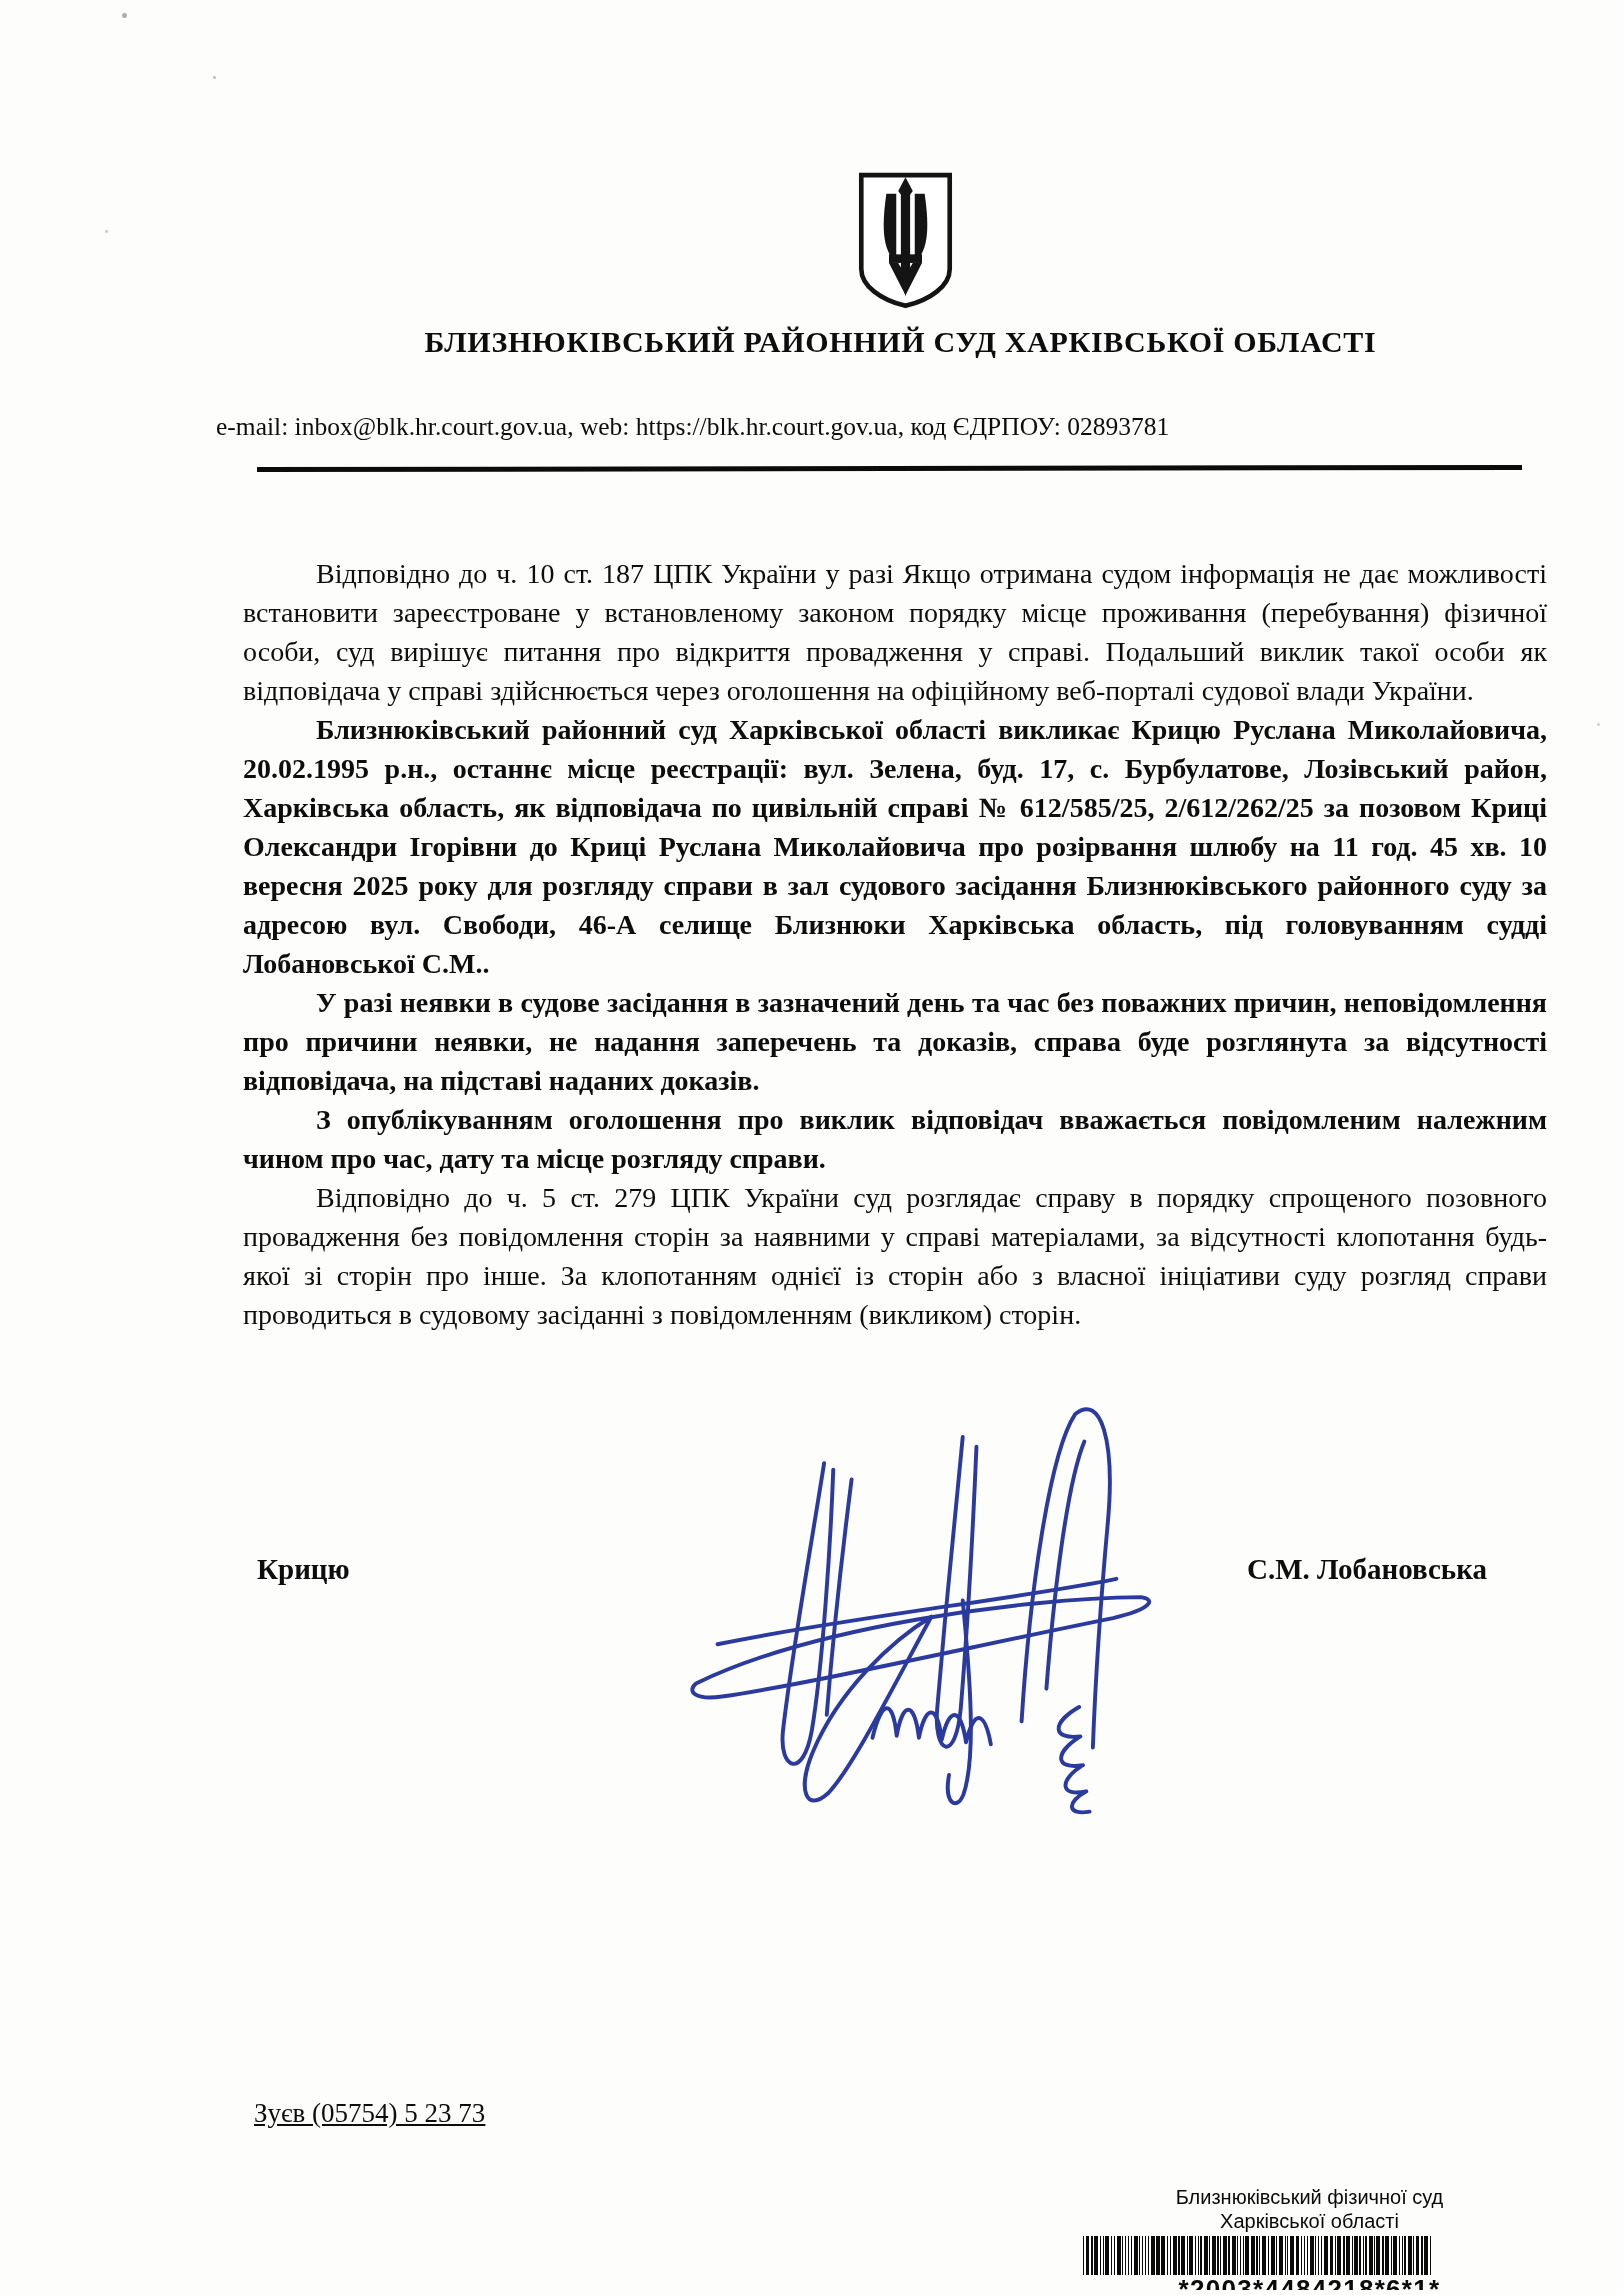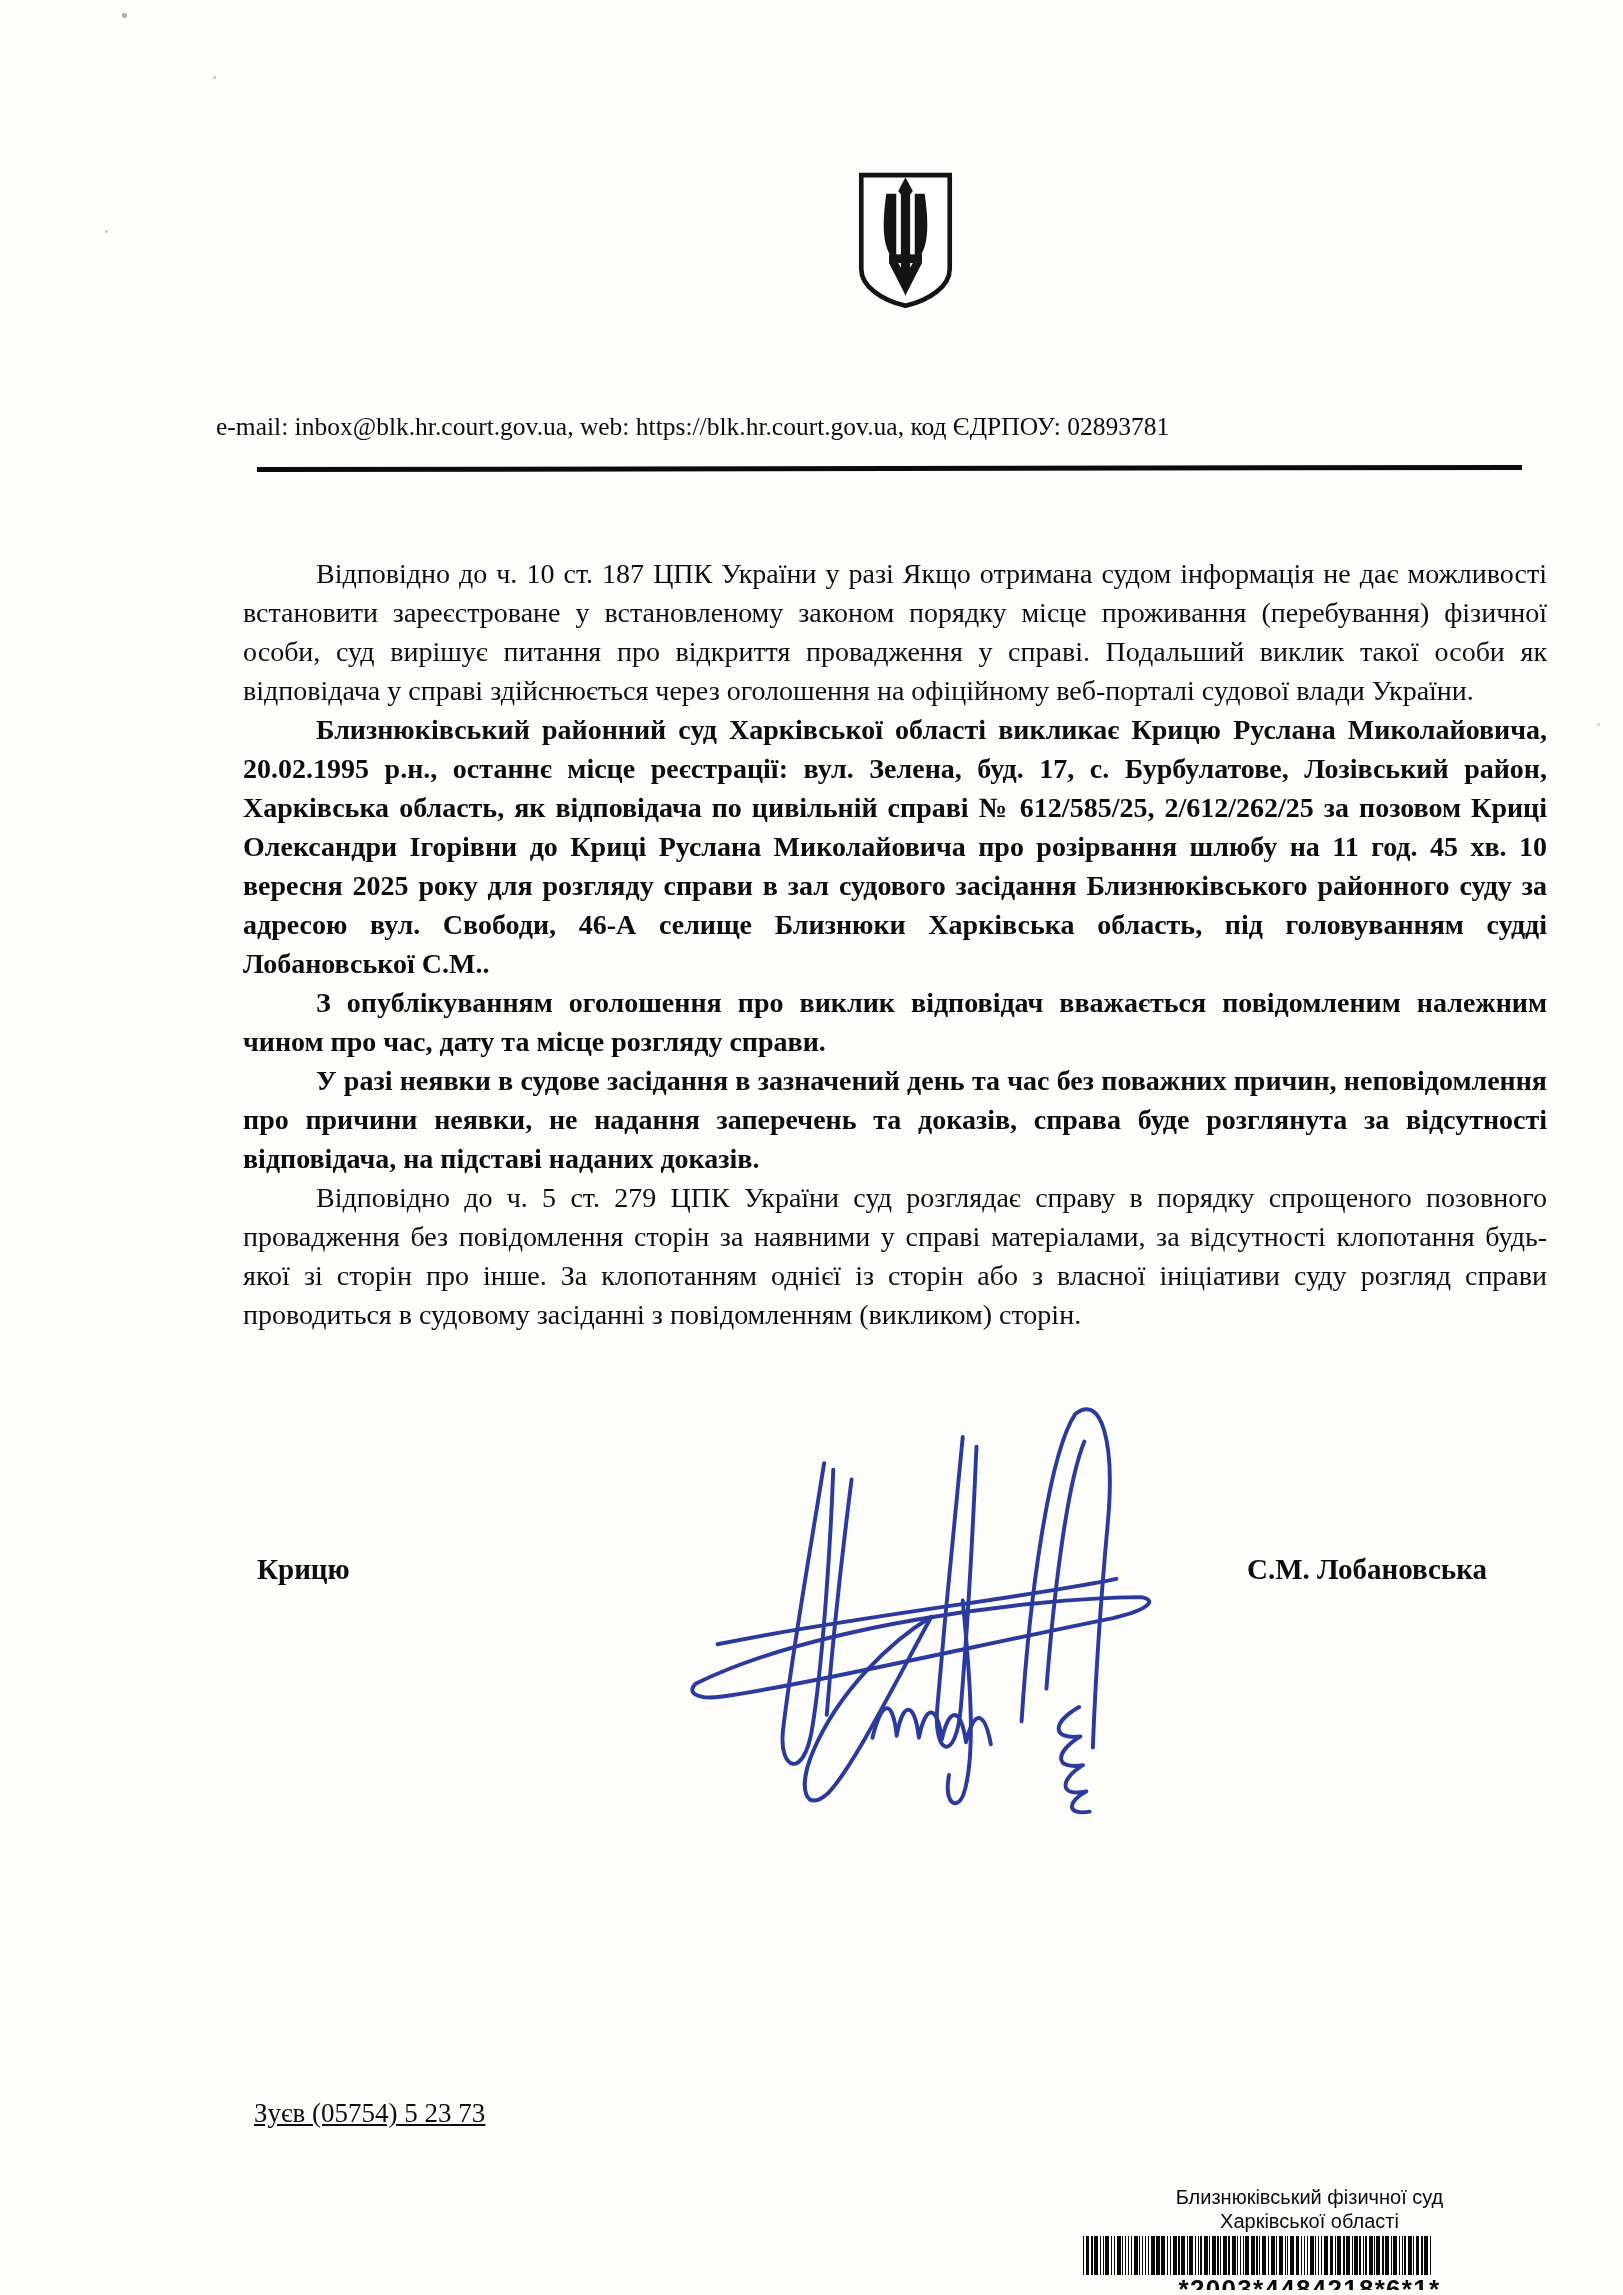--- a/index.html
+++ b/index.html
@@ -93,28 +93,29 @@
         <path d="M104,34 C111,82 109,112 97,129 L89,129 L89,34 Z"></path>
         <rect x="68" y="22" width="14" height="142"></rect>
         <path d="M75,9 L86,30 L75,45 L64,30 Z"></path>
         <rect x="50" y="126" width="50" height="13"></rect>
         <path d="M50,139 L64,139 L75,158 L86,139 L100,139 L75,188 Z"></path>
         <path d="M68,160 L82,160 L75,190 Z"></path>
       </g>
     </svg>
   </div>
 
+  <div class="court-title">БЛИЗНЮКІВСЬКИЙ РАЙОННИЙ СУД ХАРКІВСЬКОЇ ОБЛАСТІ</div>
   <div class="court-contacts">e-mail: inbox@blk.hr.court.gov.ua, web: https://blk.hr.court.gov.ua, код ЄДРПОУ: 02893781</div>
   <div class="header-rule"></div>
 
   <div class="body-text">
     <p>Відповідно до ч. 10 ст. 187 ЦПК України у разі Якщо отримана судом інформація не дає можливості встановити зареєстроване у встановленому законом порядку місце проживання (перебування) фізичної особи, суд вирішує питання про відкриття провадження у справі. Подальший виклик такої особи як відповідача у справі здійснюється через оголошення на офіційному веб-порталі судової влади України.</p>
     <p class="bold">Близнюківський районний суд Харківської області викликає Крицю Руслана Миколайовича, 20.02.1995 р.н., останнє місце реєстрації: вул. Зелена, буд. 17, с. Бурбулатове, Лозівський район, Харківська область, як відповідача по цивільній справі № 612/585/25, 2/612/262/25 за позовом Криці Олександри Ігорівни до Криці Руслана Миколайовича про розірвання шлюбу на 11 год. 45 хв. 10 вересня 2025 року для розгляду справи в зал судового засідання Близнюківського районного суду за адресою вул. Свободи, 46-А селище Близнюки Харківська область, під головуванням судді Лобановської С.М..</p>
+    <p class="bold">У разі неявки в судове засідання в зазначений день та час без поважних причин, неповідомлення про причини неявки, не надання заперечень та доказів, справа буде розглянута за відсутності відповідача, на підставі наданих доказів.</p>
     <p class="bold">З опублікуванням оголошення про виклик відповідач вважається повідомленим належним чином про час, дату та місце розгляду справи.</p>
-    <p class="bold">У разі неявки в судове засідання в зазначений день та час без поважних причин, неповідомлення про причини неявки, не надання заперечень та доказів, справа буде розглянута за відсутності відповідача, на підставі наданих доказів.</p>
     <p>Відповідно до ч. 5 ст. 279 ЦПК України суд розглядає справу в порядку спрощеного позовного провадження без повідомлення сторін за наявними у справі матеріалами, за відсутності клопотання будь-якої зі сторін про інше. За клопотанням однієї із сторін або з власної ініціативи суду розгляд справи проводиться в судовому засіданні з повідомленням (викликом) сторін.</p>
   </div>
 
   <div class="sig-label-left">Крицю</div>
   <div class="sig-label-right">С.М. Лобановська</div>
 
   <svg class="signature-svg" viewBox="0 0 820 650" fill="none" stroke="#2b3a9e" stroke-width="6" stroke-linecap="round" stroke-linejoin="round" aria-hidden="true">
 
     <path d="M258,95 C240,210 208,390 195,505 C189,565 226,578 239,505 C256,405 268,215 272,105"></path>
     <path d="M300,120 C286,230 270,380 262,480"></path>

